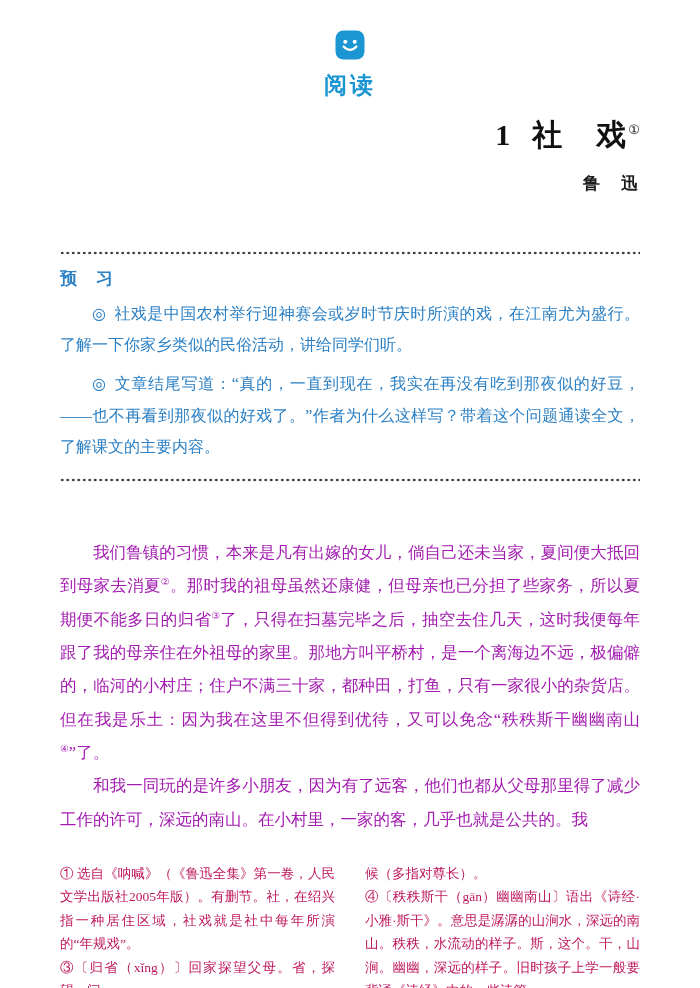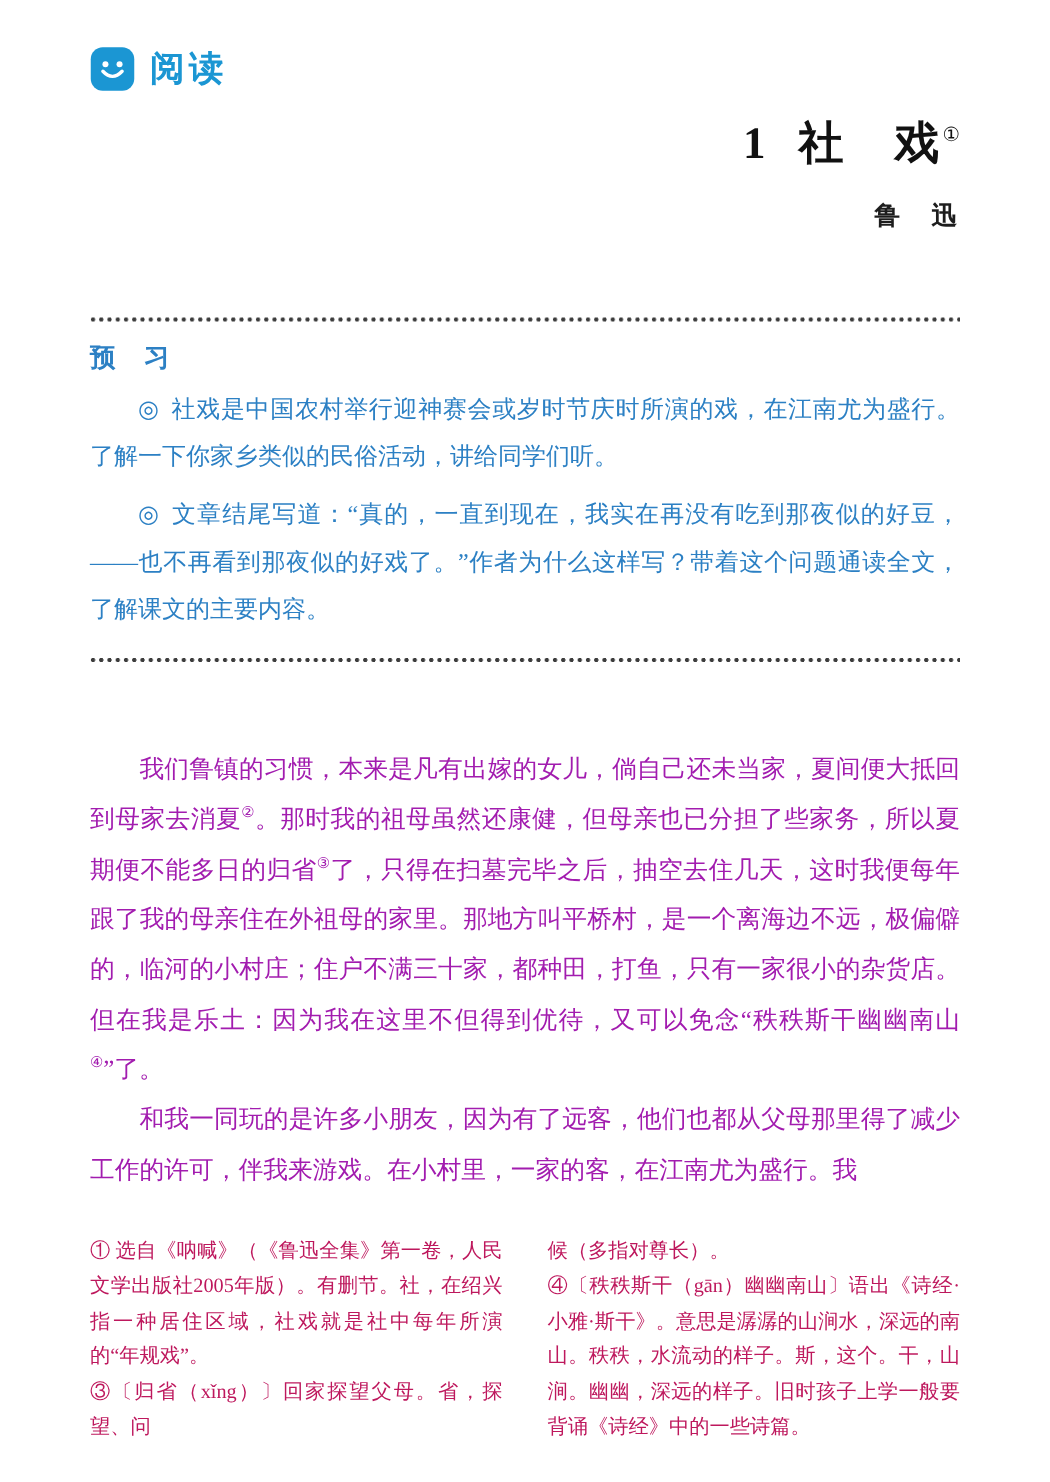--- a/index.html
+++ b/index.html
@@ -13,21 +13,21 @@
     width: 700px;
     min-height: 988px;
     background: #ffffff;
     padding: 30px 60px 26px 60px;
     display: flex;
     flex-direction: column;
     color: #1d1d1d;
   }
 
   
-  .logo-row { display: flex; align-items: center; gap: 10px; }
+  .logo-row { display: flex; align-items: center; gap: 10px; flex-direction: column; }
   .logo-icon { width: 30px; height: 30px; flex: 0 0 auto; }
   .logo-text {
     font-family: "Liberation Sans", "DejaVu Sans", sans-serif;
     font-weight: bold;
     font-size: 23px;
     color: #1b96d3;
     letter-spacing: 3px;
   }
 
   
@@ -124,21 +124,21 @@
   <section class="preview">
     <h2 class="preview-heading">预　习</h2>
     <p class="pv-item"><span class="pv-bullet">◎</span><span>社戏是中国农村举行迎神赛会或岁时节庆时所演的戏，在江南尤为盛行。了解一下你家乡类似的民俗活动，讲给同学们听。</span></p>
     <p class="pv-item"><span class="pv-bullet">◎</span><span>文章结尾写道：“真的，一直到现在，我实在再没有吃到那夜似的好豆，——也不再看到那夜似的好戏了。”作者为什么这样写？带着这个问题通读全文，了解课文的主要内容。</span></p>
   </section>
 
   <div class="dotted bottom"></div>
 
   <main class="lesson-body">
     <p class="body-par">我们鲁镇的习惯，本来是凡有出嫁的女儿，倘自己还未当家，夏间便大抵回到母家去消夏<sup>②</sup>。那时我的祖母虽然还康健，但母亲也已分担了些家务，所以夏期便不能多日的归省<sup>③</sup>了，只得在扫墓完毕之后，抽空去住几天，这时我便每年跟了我的母亲住在外祖母的家里。那地方叫平桥村，是一个离海边不远，极偏僻的，临河的小村庄；住户不满三十家，都种田，打鱼，只有一家很小的杂货店。但在我是乐土：因为我在这里不但得到优待，又可以免念“秩秩斯干幽幽南山<sup>④</sup>”了。</p>
-    <p class="body-par">和我一同玩的是许多小朋友，因为有了远客，他们也都从父母那里得了减少工作的许可，伴我来游戏。在小村里，一家的客，在江南尤为盛行。我</p>
+    <p class="body-par">和我一同玩的是许多小朋友，因为有了远客，他们也都从父母那里得了减少工作的许可，深远的南山。在小村里，一家的客，几乎也就是公共的。我</p>
   </main>
 
   <section class="fn-cols">
     <div class="fn-col">
       <p class="fn-item">① 选自《呐喊》（《鲁迅全集》第一卷，人民文学出版社2005年版）。有删节。社，在绍兴指一种居住区域，社戏就是社中每年所演的“年规戏”。</p>
       <p class="fn-item">③〔归省（xǐng）〕回家探望父母。省，探望、问</p>
     </div>
     <div class="fn-col">
       <p class="fn-item">候（多指对尊长）。</p>
       <p class="fn-item">④〔秩秩斯干（gān）幽幽南山〕语出《诗经·小雅·斯干》。意思是潺潺的山涧水，深远的南山。秩秩，水流动的样子。斯，这个。干，山涧。幽幽，深远的样子。旧时孩子上学一般要背诵《诗经》中的一些诗篇。</p>

